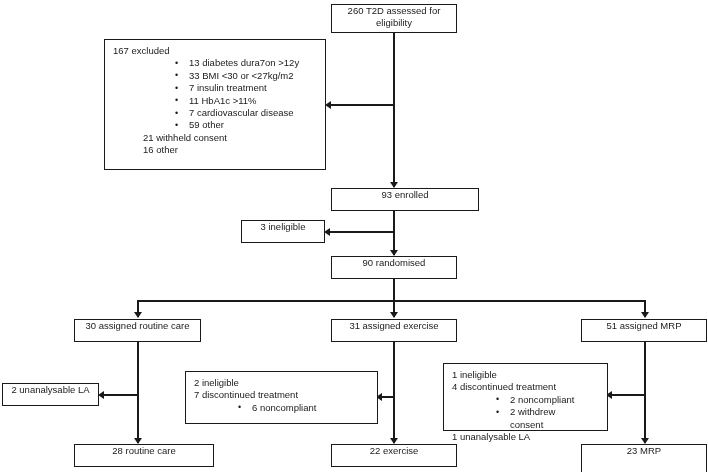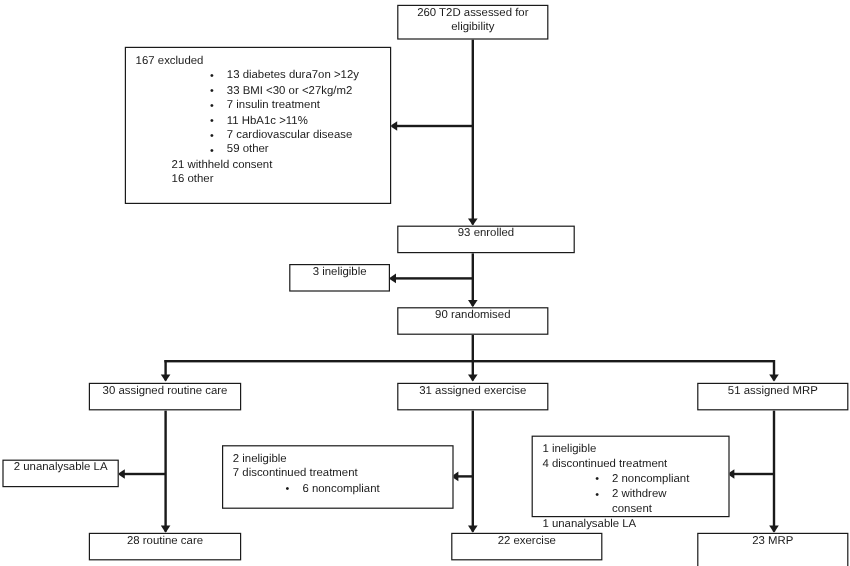--- a/index.html
+++ b/index.html
@@ -183,25 +183,25 @@
 
   <div class="box listbox" style="left:443px; top:363px; width:165px; height:68px;">
     <div class="lvl0">1 ineligible</div>
     <div class="lvl0">4 discontinued treatment</div>
     <div class="lvl2 narrow">2 noncompliant</div>
     <div class="lvl2 narrow">2 withdrew</div>
     <div class="cont">consent</div>
     <div class="lvl0">1 unanalysable LA</div>
   </div>
 
-  <div class="box center" style="left:74px; top:444px; width:127px; height:23px;">
+  <div class="box center" style="left:74px; top:444px; width:140px; height:23px;">
     <div class="inner">28 routine care</div>
   </div>
 
-  <div class="box center" style="left:331px; top:444px; width:126px; height:23px;margin-left:45px;">
+  <div class="box center" style="left:331px; top:444px; width:126px; height:23px;">
     <div class="inner">22 exercise</div>
   </div>
 
   <div class="box center" style="left:581px; top:444px; width:126px; height:36px;">
     <div class="inner">23 MRP</div>
   </div>
 
 </div>
 
 </body></html>

